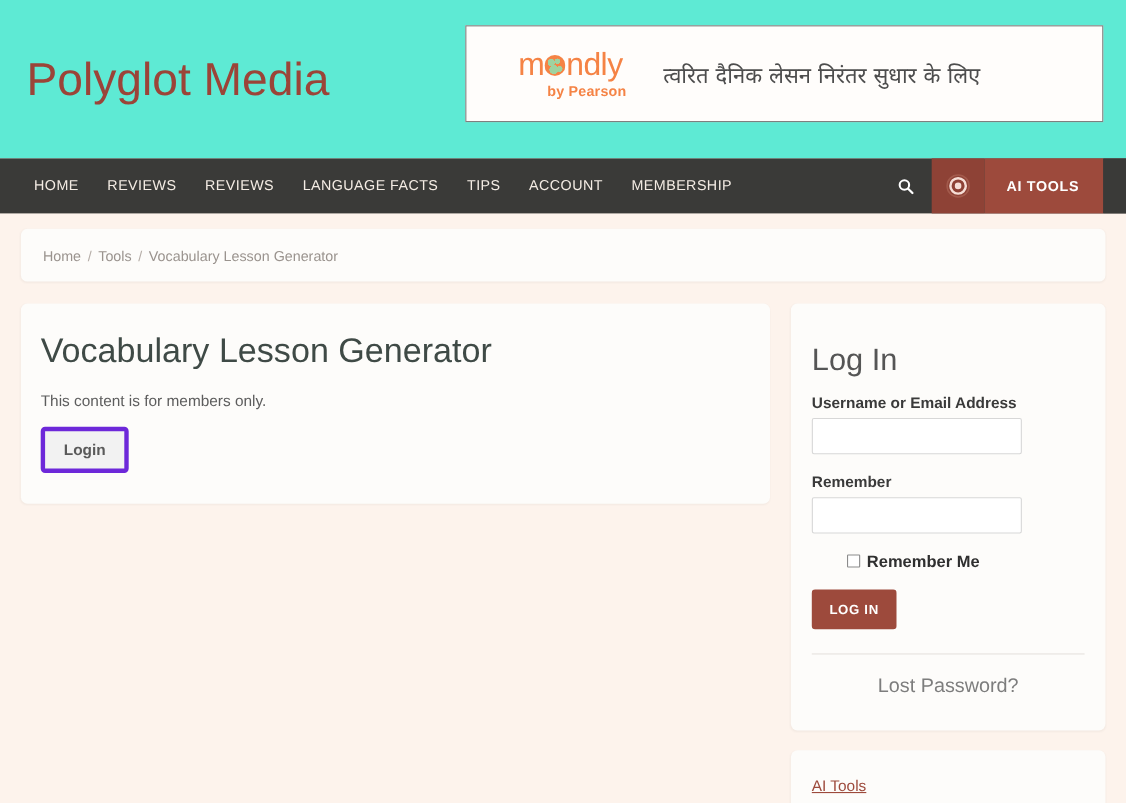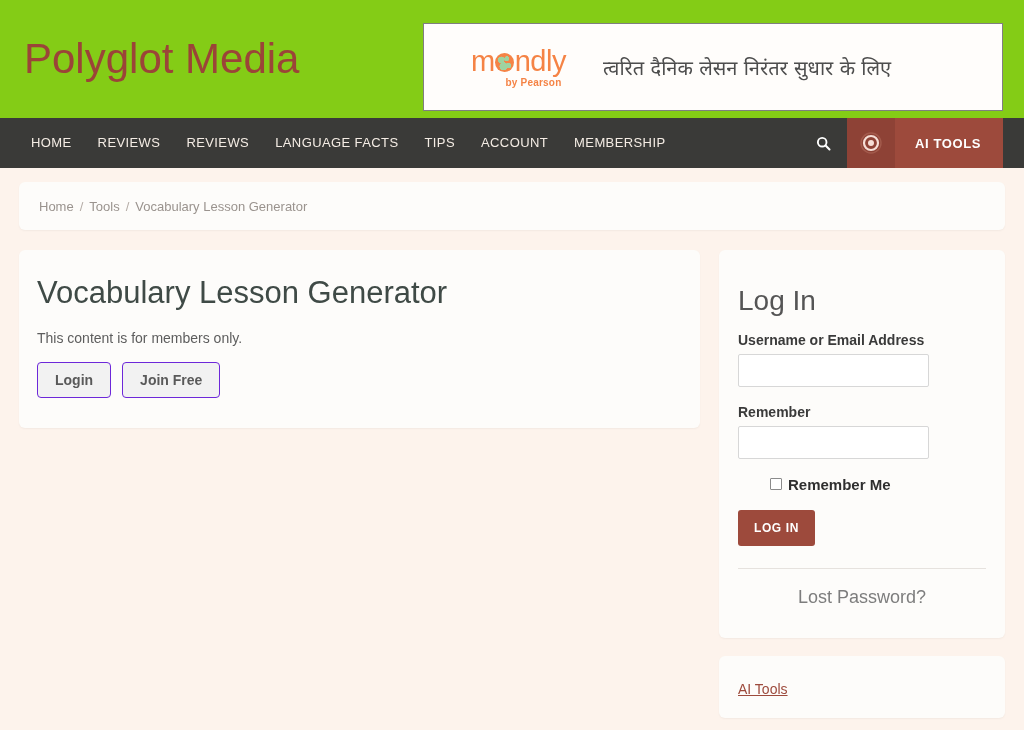--- a/index.html
+++ b/index.html
@@ -12,22 +12,22 @@
 
   body {
     background: #fdf3ec;
     font-family: "Liberation Sans", sans-serif;
     color: #4a4a4a;
     -webkit-font-smoothing: antialiased;
   }
 
   
   .masthead {
-    height: 118px;
-    background: #84cc16;
+    height: 144px;
+    background: #5eead4;
     display: flex;
     align-items: center;
     padding-left: 24px;
     position: relative;
   }
 
   .site-title {
     font-size: 42px;
     font-weight: 400;
     color: #9b4438;
@@ -75,21 +75,21 @@
       radial-gradient(circle at 33% 36%, #9fd3a0 0 3.2px, transparent 3.4px),
       radial-gradient(circle at 62% 30%, #9fd3a0 0 2.4px, transparent 2.6px),
       radial-gradient(circle at 45% 70%, #9fd3a0 0 4px, transparent 4.2px),
       radial-gradient(circle at 72% 66%, #9fd3a0 0 2.6px, transparent 2.8px),
       #f58345;
     position: relative;
     top: 1px;
     margin: 0 0.5px;
   }
   .ad-logo-sub {
-    font-size: 10px;
+    font-size: 13px;
     font-weight: bold;
     color: #f58345;
     margin-top: 1px;
     margin-left: 30px;
     letter-spacing: 0.2px;
   }
 
   .ad-text {
     flex: 1;
     font-size: 20px;
@@ -221,21 +221,21 @@
   .content-note {
     font-size: 14px;
     color: #5d5d5d;
     margin-bottom: 16px;
   }
 
   .btn-row { display: flex; gap: 11px; }
 
   .btn-plain {
     background: #f2f2f2;
-    border: 1px solid #6d28d9;
+    border: 4px solid #6d28d9;
     border-radius: 4px;
     color: #5a5a5a;
     font-family: "Liberation Sans", sans-serif;
     font-size: 14px;
     font-weight: bold;
     padding: 9px 17px;
     cursor: pointer;
   }
 
   
@@ -396,21 +396,20 @@
   </div>
 
   <div class="columns">
 
     <div class="col-main">
       <div class="card content-card">
         <h1 class="content-title">Vocabulary Lesson Generator</h1>
         <p class="content-note">This content is for members only.</p>
         <div class="btn-row">
           <button class="btn-plain">Login</button>
-          <button class="btn-plain">Join Free</button>
         </div>
       </div>
     </div>
 
     <div class="col-side">
 
       <div class="card login-card">
         <div class="login-title">Log In</div>
 
         <label class="field-label">Username or Email Address</label>

